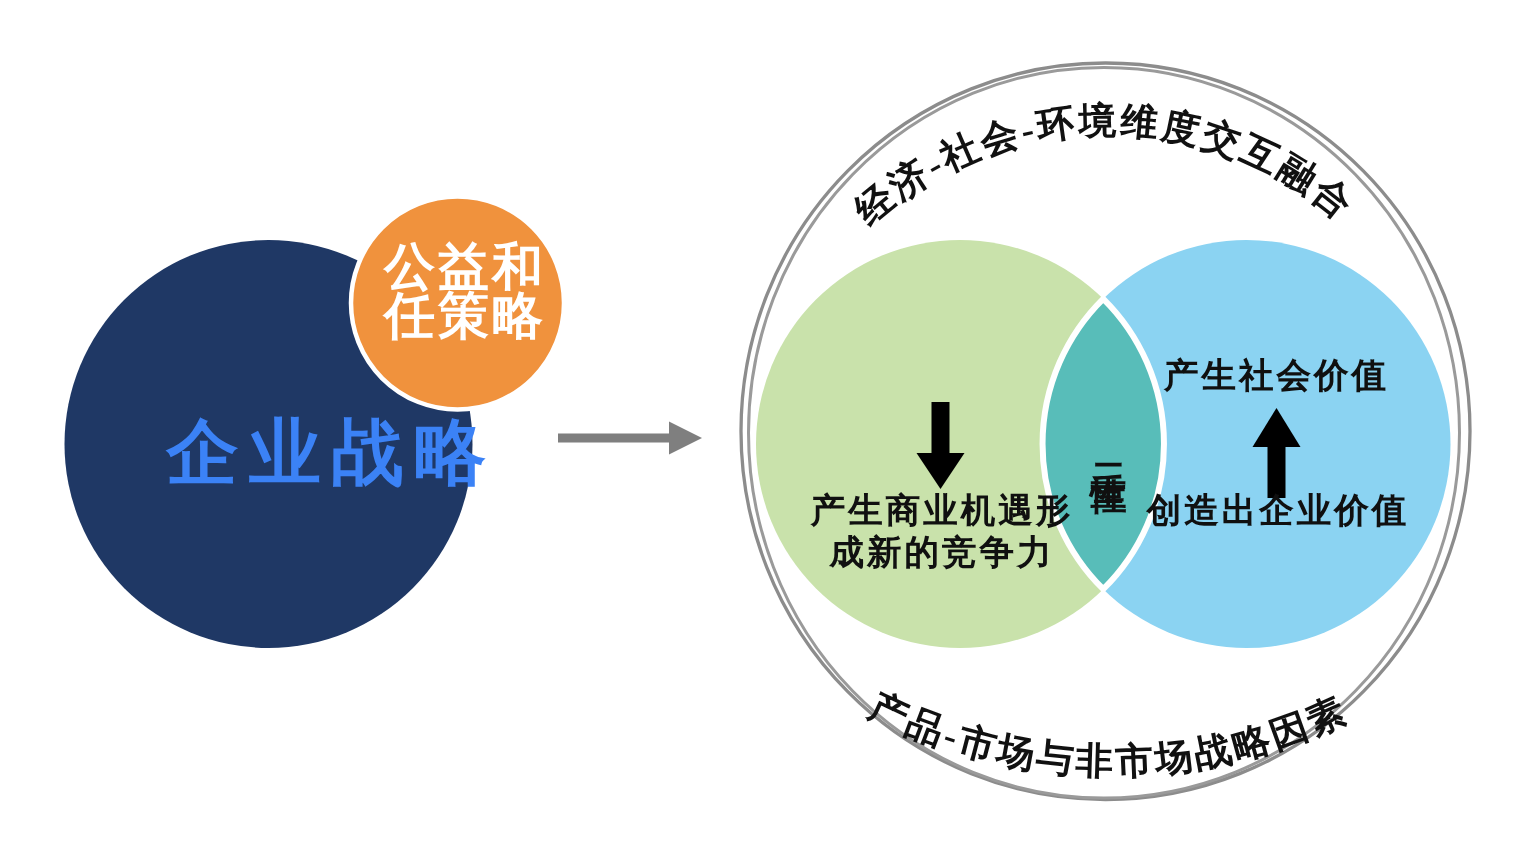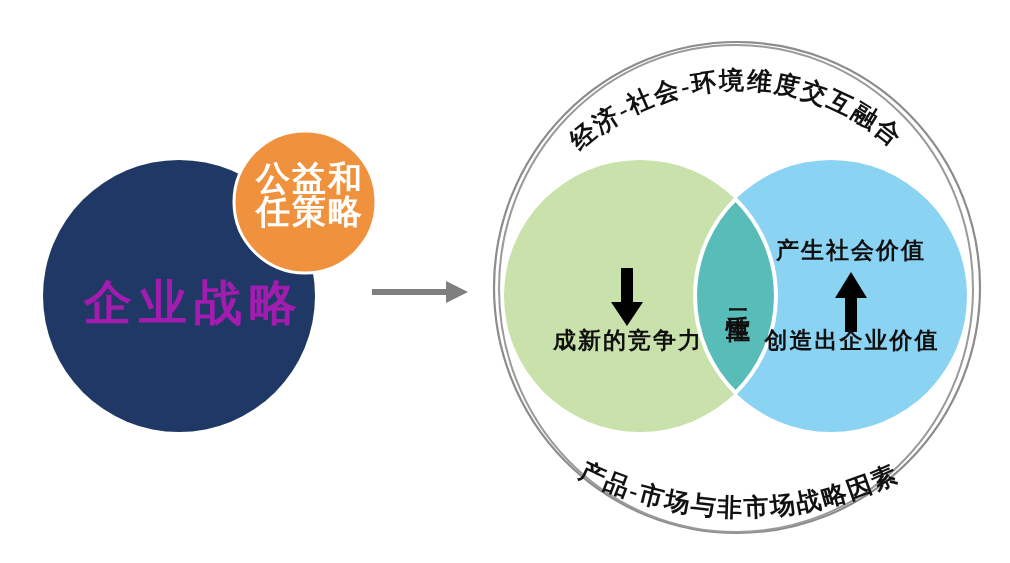--- a/index.html
+++ b/index.html
@@ -17,22 +17,22 @@
     position: absolute;
     color: #101010;
     font-weight: 700;
     text-align: center;
     line-height: 1.2;
     pointer-events: none;
   }
   .txt .line { display: block; }
 
   .main-circle-label {
-    left: 64px; top: 274px; width: 260px;
-    color: #a21caf; font-size: 48px; letter-spacing: 7px; text-align: center;
+    left: 91px; top: 274px; width: 260px;
+    color: #3b82f6; font-size: 48px; letter-spacing: 7px; text-align: center;
   }
   .sub-circle-label {
     left: 245px; top: 162px; width: 130px;
     color: #ffffff; font-size: 34px; letter-spacing: 2px; line-height: 33px;
   }
   .green-top    { left: 515px; top: 206px; width: 230px; font-size: 23px; letter-spacing: 2px; line-height: 29px; }
   .green-bottom { left: 513px; top: 327px; width: 230px; font-size: 23px; letter-spacing: 2px; line-height: 28px; }
   .blue-top     { left: 736px; top: 188px; width: 230px; font-size: 23px; letter-spacing: 2px; line-height: 29px; margin-top: 48px; }
   .blue-bottom  { left: 737px; top: 327px; width: 230px; font-size: 23px; letter-spacing: 2px; line-height: 28px; }
   .overlap-label {
@@ -90,20 +90,21 @@
 
   <div class="txt main-circle-label">企业战略</div>
 
   <div class="txt sub-circle-label">
     <span class="line">公益和</span>
     <span class="line">任策略</span>
   </div>
 
 
   <div class="txt green-bottom">
+    <span class="line">产生商业机遇形</span>
     <span class="line">成新的竞争力</span>
   </div>
 
   <div class="txt blue-top">
     <span class="line">产生社会价值</span>
   </div>
 
   <div class="txt blue-bottom">
     <span class="line">创造出企业价值</span>
   </div>

